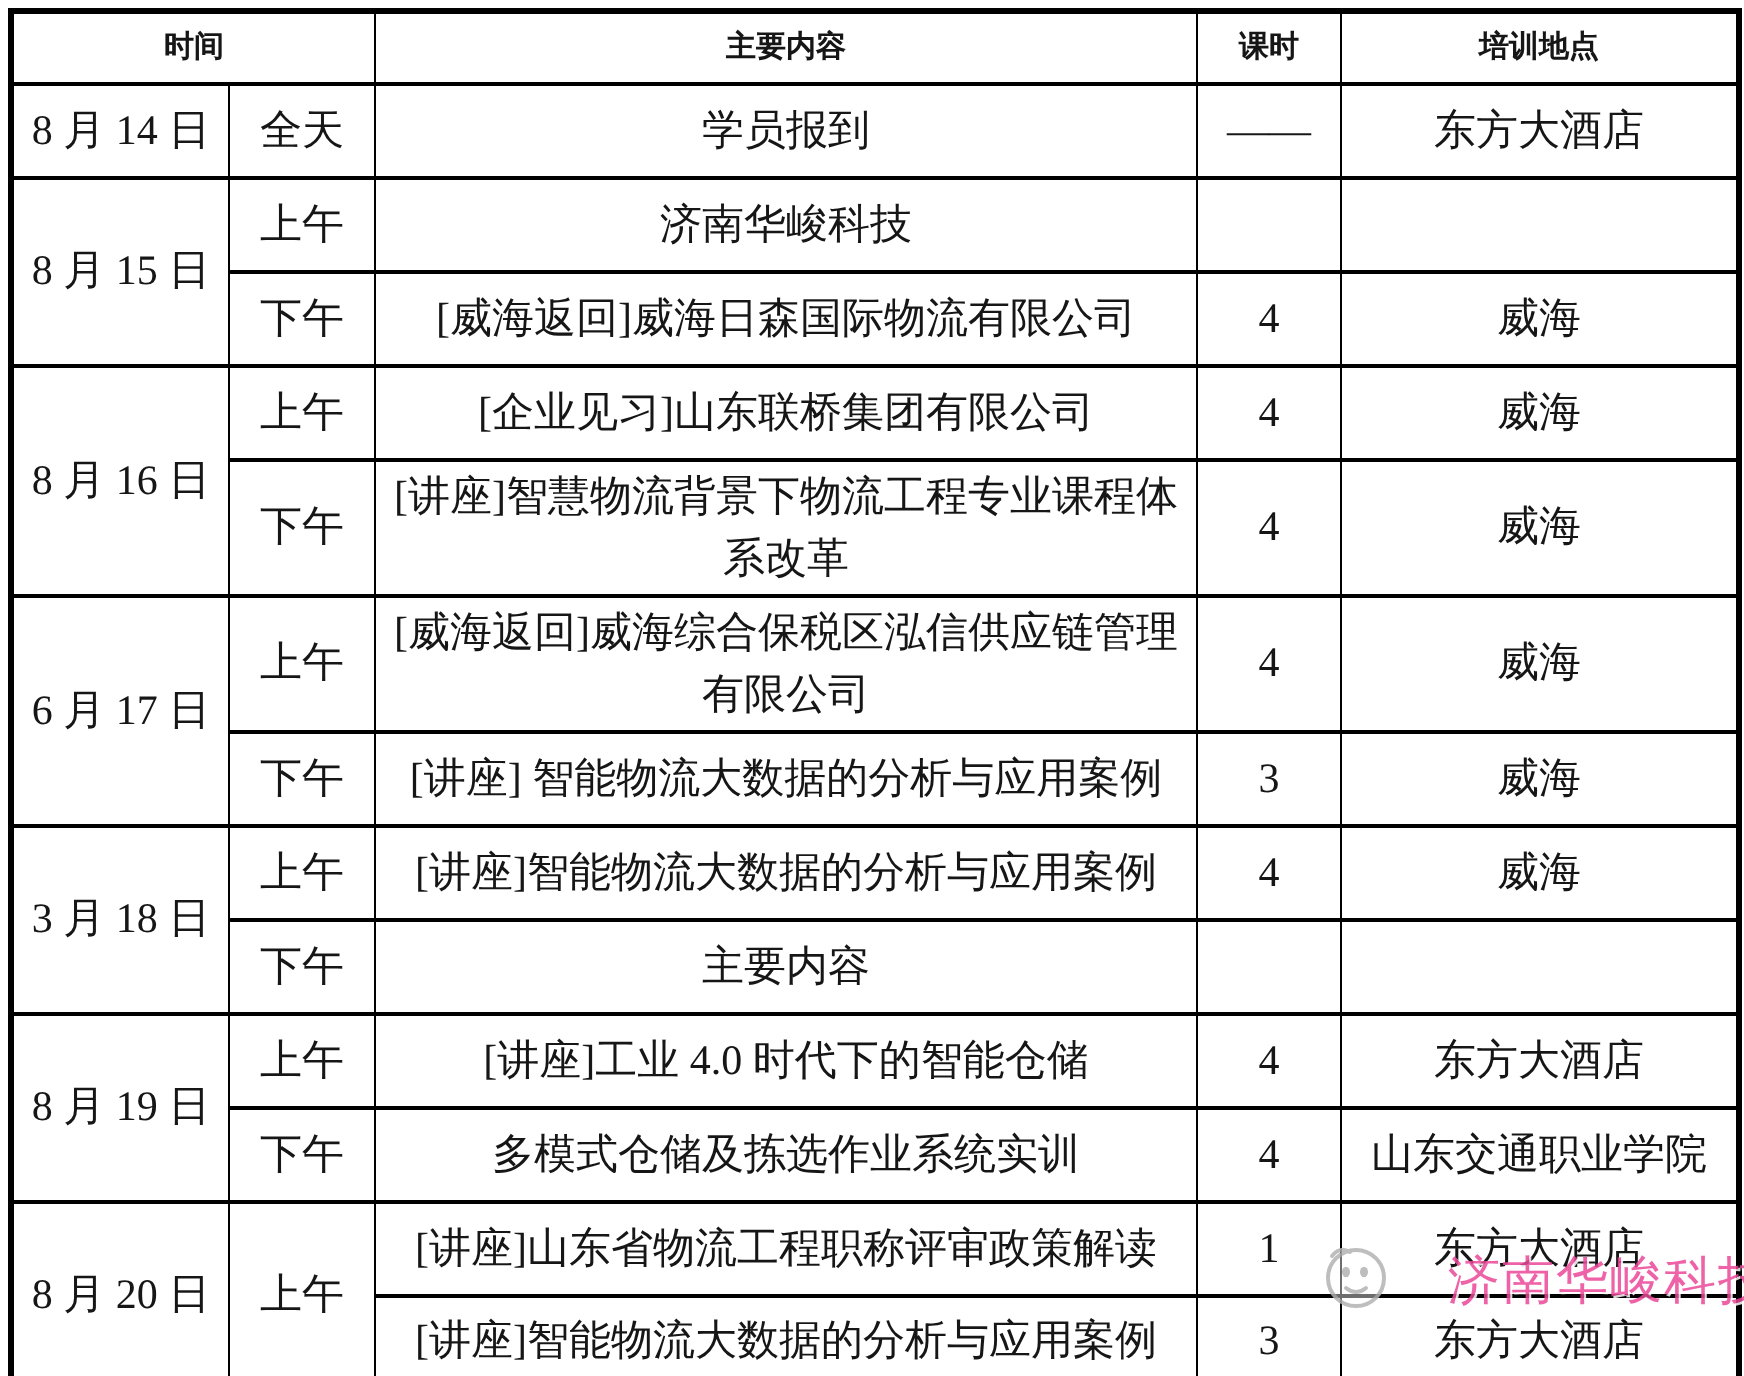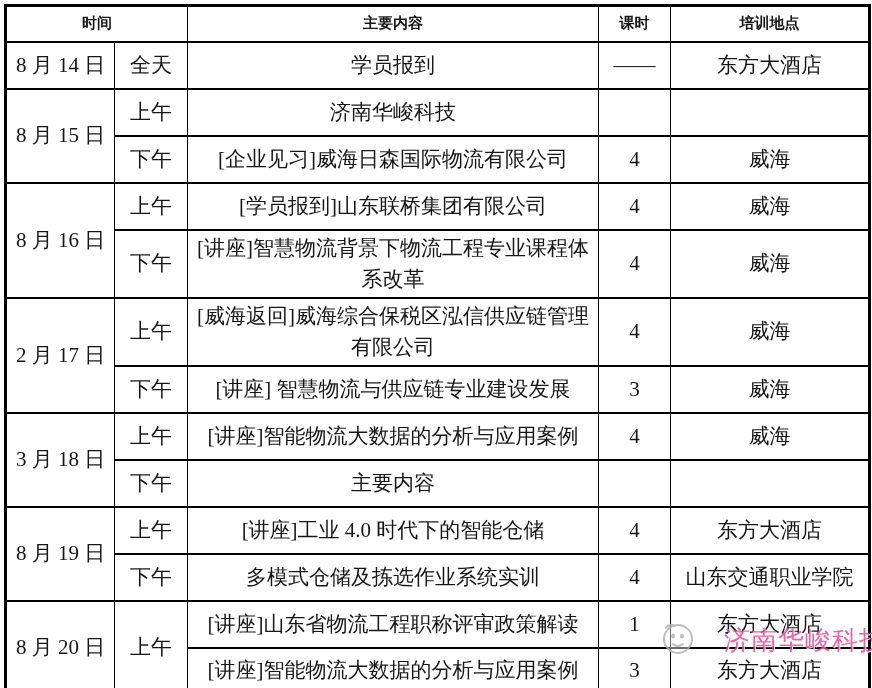--- a/index.html
+++ b/index.html
@@ -92,47 +92,47 @@
       </tr>
       <tr>
         <td rowspan="2">8 月 15 日</td>
         <td>上午</td>
         <td class="content">济南华峻科技</td>
         <td></td>
         <td></td>
       </tr>
       <tr>
         <td>下午</td>
-        <td class="content">[企业见习]威海日森国际物流有限公司</td>
+        <td class="content">[威海返回]威海日森国际物流有限公司</td>
         <td>4</td>
         <td>威海</td>
       </tr>
       <tr>
         <td rowspan="2">8 月 16 日</td>
         <td>上午</td>
-        <td class="content">[学员报到]山东联桥集团有限公司</td>
+        <td class="content">[企业见习]山东联桥集团有限公司</td>
         <td>4</td>
         <td>威海</td>
       </tr>
       <tr>
         <td>下午</td>
         <td class="content">[讲座]智慧物流背景下物流工程专业课程体系改革</td>
         <td>4</td>
         <td>威海</td>
       </tr>
       <tr>
-        <td rowspan="2">2 月 17 日</td>
+        <td rowspan="2">6 月 17 日</td>
         <td>上午</td>
         <td class="content">[威海返回]威海综合保税区泓信供应链管理有限公司</td>
         <td>4</td>
         <td>威海</td>
       </tr>
       <tr>
         <td>下午</td>
-        <td class="content">[讲座] 智慧物流与供应链专业建设发展</td>
+        <td class="content">[讲座] 智能物流大数据的分析与应用案例</td>
         <td>3</td>
         <td>威海</td>
       </tr>
       <tr>
         <td rowspan="2">3 月 18 日</td>
         <td>上午</td>
         <td class="content">[讲座]智能物流大数据的分析与应用案例</td>
         <td>4</td>
         <td>威海</td>
       </tr>

